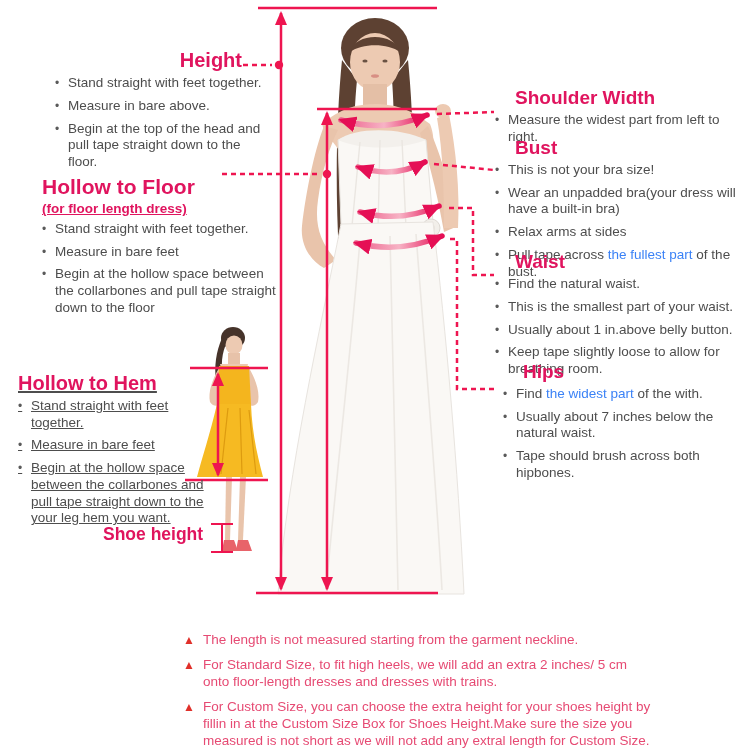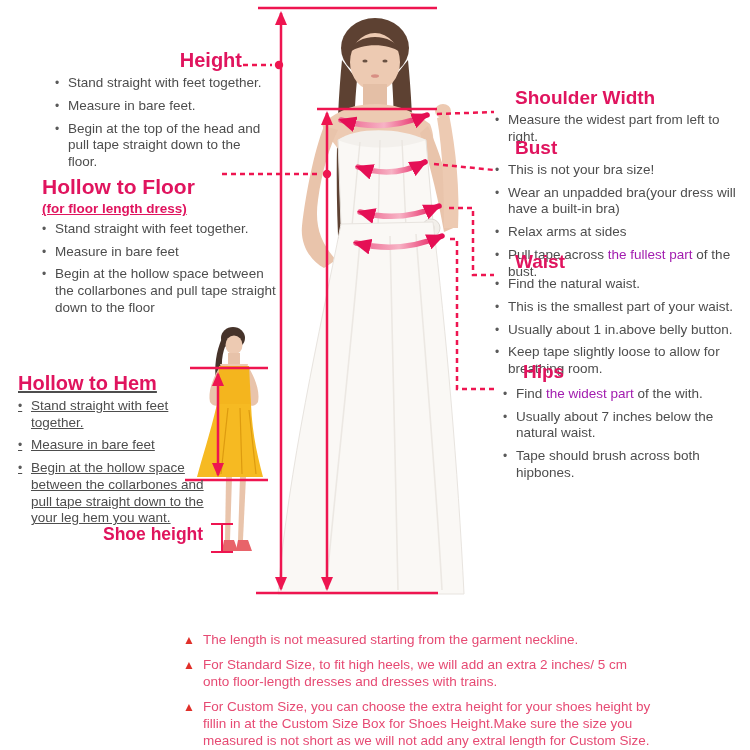--- a/index.html
+++ b/index.html
@@ -17,21 +17,21 @@
   }
   .blk ul{list-style:none;margin:4px 0 0 0;padding:0;}
   .blk li{
     display:flex;align-items:flex-start;margin:0 0 6px 0;
     font-size:13.5px;line-height:1.24;color:#4d4d4d;
   }
   .blk li .dot{
     flex:0 0 13px;color:#5a5a5a;font-size:12px;line-height:1.4;
   }
   .blk li .tx{flex:1;}
-  .hl{color:#a21caf;}
+  .hl{color:#3b82f6;}
   .rt h2{font-size:19px;margin-left:20px;}
   .shoe-label{
     position:absolute;left:103px;top:524px;font-size:17.5px;font-weight:bold;color:#e0145e;
   }
   .narrow{max-width:158px;}
   .notes{position:absolute;left:183px;top:631px;width:472px;}
   .note{
     display:flex;align-items:flex-start;margin:0 0 7px 0;
     font-size:13.5px;line-height:1.28;color:#e64a73;
   }
@@ -155,21 +155,21 @@
 
   <div class="blk" style="left:55px;top:50px;width:215px;">
     <h2 class="height-title">Height</h2>
     <ul>
       <li>
           <span class="dot">•</span>
           <span class="tx">Stand straight with feet together.</span>
         </li>
       <li>
           <span class="dot">•</span>
-          <span class="tx">Measure in bare feet.</span>
+          <span class="tx">Measure in bare above.</span>
         </li>
       <li>
           <span class="dot">•</span>
           <span class="tx">Begin at the top of the head and pull tape straight down to the floor.</span>
         </li>
     </ul>
   </div>
 
   <div class="blk" style="left:42px;top:155px;width:235px;margin-top:21px;">
     <h2 class="floor-title" style="font-size:21px;">Hollow to Floor</h2>

